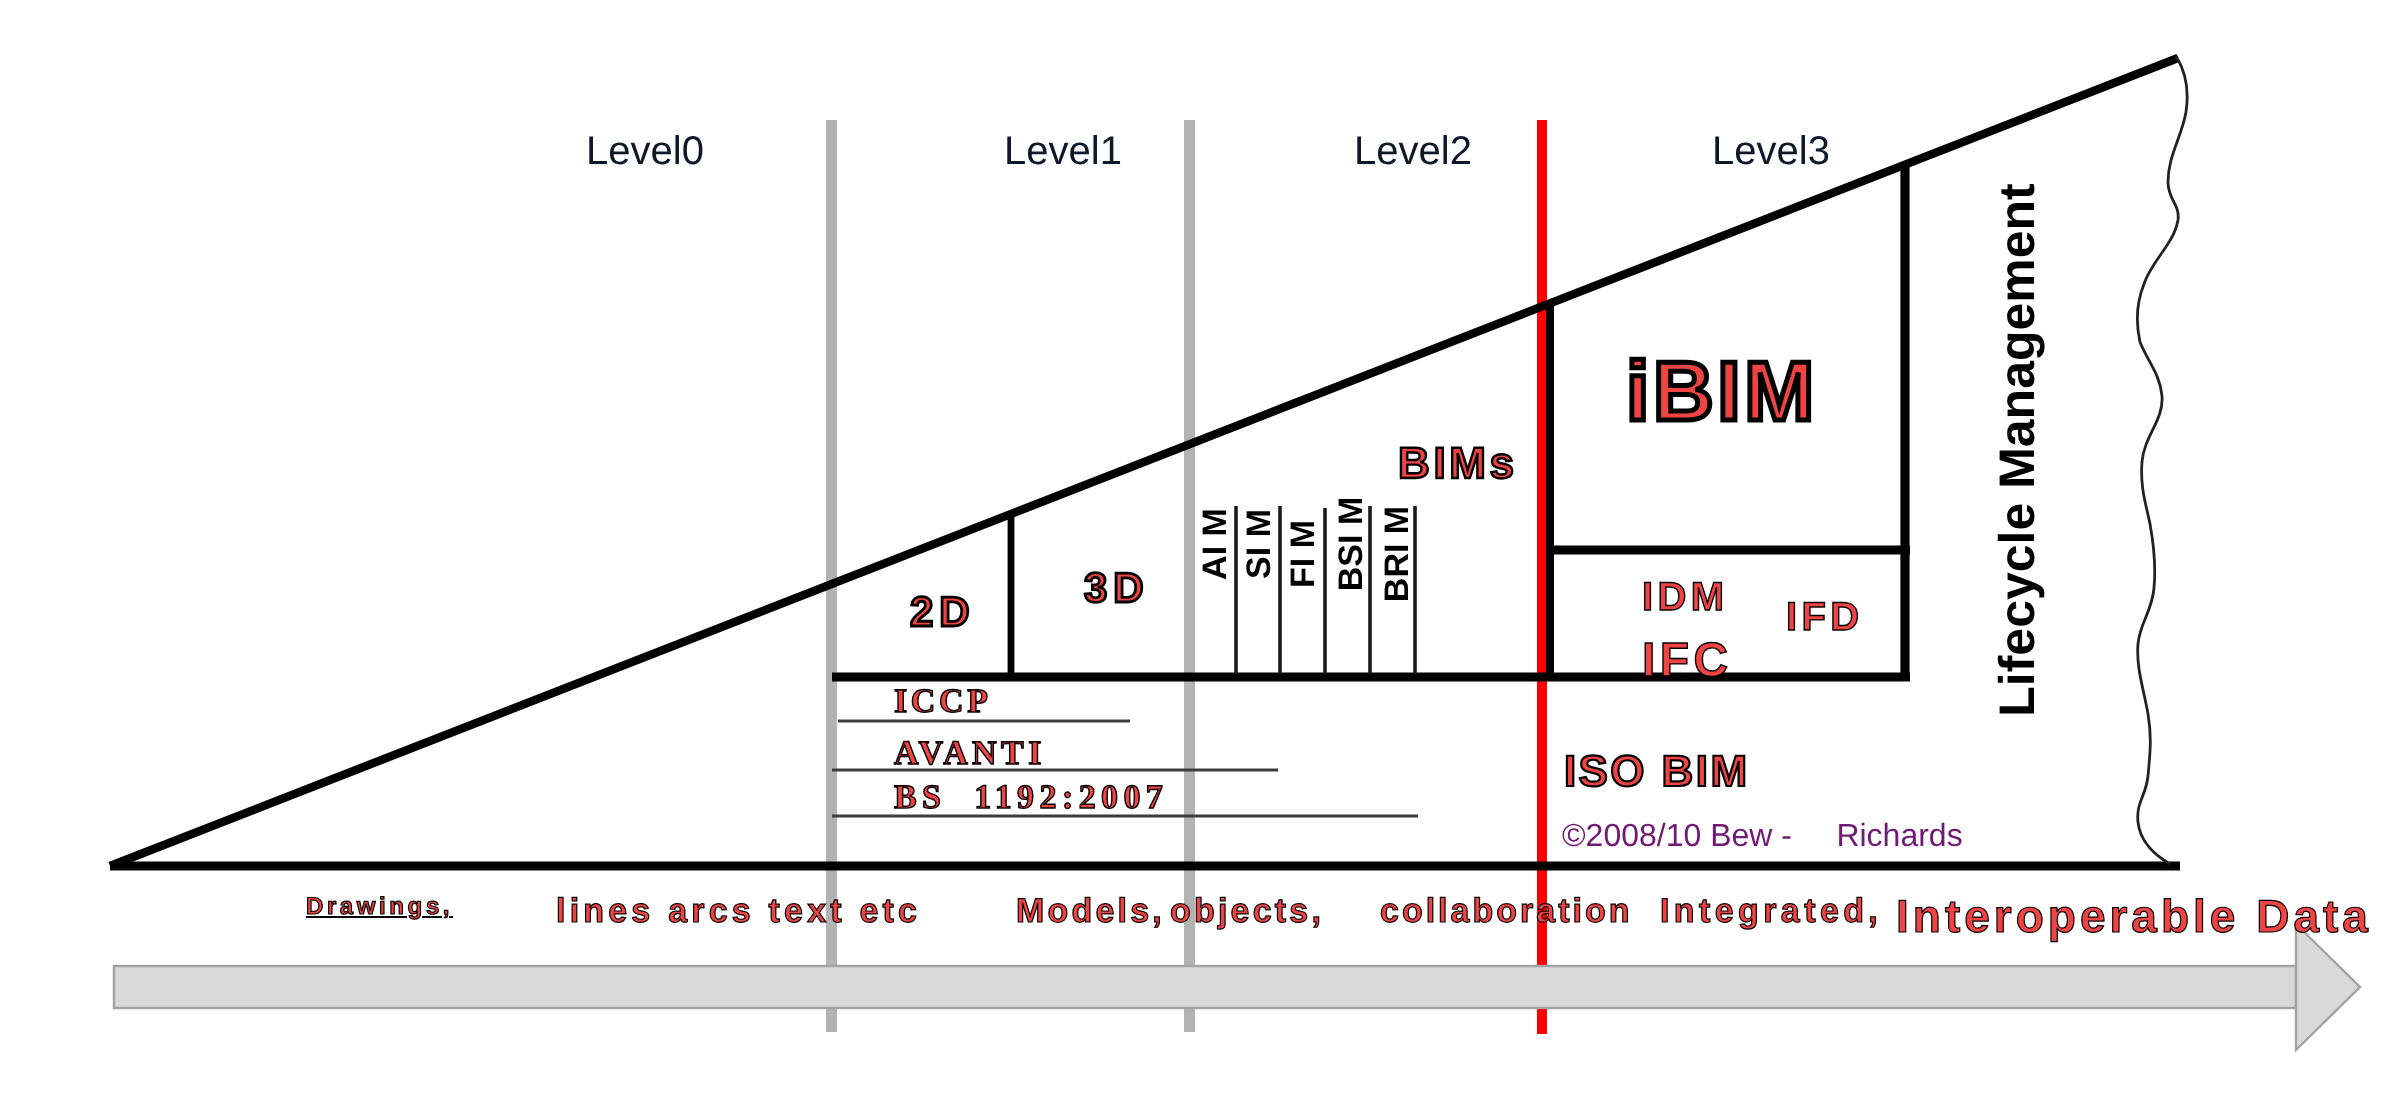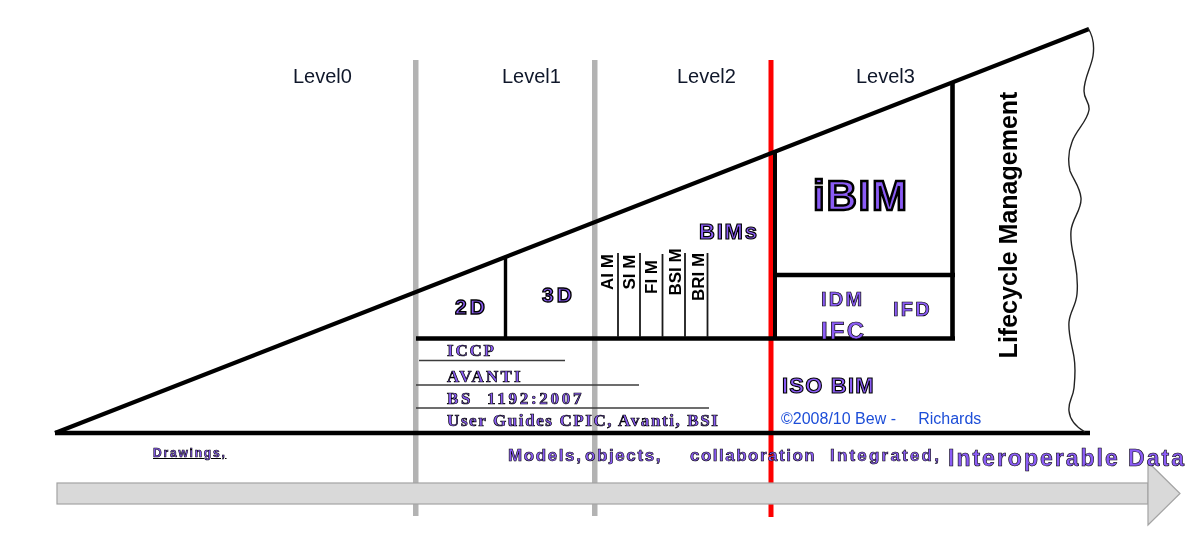--- a/index.html
+++ b/index.html
@@ -1,18 +1,18 @@
 <!DOCTYPE html>
 <html><head>
 <meta charset="utf-8">
 <style>
   html,body{margin:0;padding:0;background:#fff;}
   #canvas{position:relative;width:1200px;height:552px;background:#fff;overflow:hidden;
           font-family:"Liberation Sans",sans-serif;}
-  .t{position:absolute;white-space:nowrap;color:#8b5cf6;line-height:1;}
+  .t{position:absolute;white-space:nowrap;color:#ef4444;line-height:1;}
   .lvl{font-size:20px;color:#0f172a;}
   .heavy{font-weight:bold;-webkit-text-stroke:1.2px #000;}
   .blk{font-weight:bold;-webkit-text-stroke:0.6px #000;}
   svg{position:absolute;left:0;top:0;}
 </style>
 </head>
 <body>
 <div id="canvas">
 
 <svg width="1200" height="552" viewBox="0 0 1200 552">
@@ -96,32 +96,32 @@
 <div class="t heavy" style="left:813px;top:175px;font-size:42px;letter-spacing:1.8px;-webkit-text-stroke:2.5px #000;">iBIM</div>
 
 <div class="t blk" style="left:821px;top:289px;font-size:20px;letter-spacing:2.2px;-webkit-text-stroke:0.7px #000;">IDM</div>
 
 <div class="t blk" style="left:893px;top:299px;font-size:20px;letter-spacing:2.2px;-webkit-text-stroke:0.7px #000;">IFD</div>
 
 <div class="t blk" style="left:821px;top:319px;font-size:24px;letter-spacing:2.2px;-webkit-text-stroke:0.7px #000;">IFC</div>
 
 <div class="t heavy" style="left:782px;top:375px;font-size:22px;letter-spacing:1.2px;-webkit-text-stroke:1.1px #000;">ISO BIM</div>
 
-<div class="t" style="left:781px;top:411px;font-size:16px;color:#1d4ed8;">©2008/10&nbsp;Bew&nbsp;-&nbsp;&nbsp;&nbsp;&nbsp;&nbsp;Richards</div>
+<div class="t" style="left:781px;top:411px;font-size:16px;color:#701a75;">©2008/10&nbsp;Bew&nbsp;-&nbsp;&nbsp;&nbsp;&nbsp;&nbsp;Richards</div>
 
 <div class="t" style="left:447px;top:342px;font-family:'Liberation Serif',serif;font-weight:bold;font-size:17px;letter-spacing:1.8px;-webkit-text-stroke:0.7px #000;">ICCP</div>
 
 <div class="t" style="left:447px;top:368px;font-family:'Liberation Serif',serif;font-weight:bold;font-size:17px;letter-spacing:2.2px;-webkit-text-stroke:0.7px #000;">AVANTI</div>
 
 <div class="t" style="left:447px;top:390px;font-family:'Liberation Serif',serif;font-weight:bold;font-size:17px;letter-spacing:2.7px;-webkit-text-stroke:0.7px #000;">BS&nbsp;&nbsp;1192:2007</div>
 
-<div class="t" style="left:447px;top:412px;font-family:'Liberation Serif',serif;font-weight:bold;font-size:17px;letter-spacing:1.6px;-webkit-text-stroke:0.7px #000;">User Guides CPIC, Avanti, BSI</div>
 
 <div class="t blk" style="left:153px;top:447px;font-size:12px;letter-spacing:1.8px;text-decoration:underline;">Drawings,</div>
 
+<div class="t blk" style="left:278px;top:447px;font-size:17px;letter-spacing:2.1px;">lines arcs text etc</div>
 
 <div class="t blk" style="left:508px;top:447px;font-size:17px;letter-spacing:1.6px;">Models,</div>
 
 <div class="t blk" style="left:585px;top:447px;font-size:17px;letter-spacing:1.6px;">objects,</div>
 
 <div class="t blk" style="left:690px;top:447px;font-size:17px;letter-spacing:1.5px;">collaboration</div>
 
 <div class="t blk" style="left:830px;top:447px;font-size:17px;letter-spacing:2.2px;">Integrated,</div>
 
 <div class="t blk" style="left:948px;top:447px;font-size:23px;letter-spacing:2.0px;">Interoperable Data</div>

